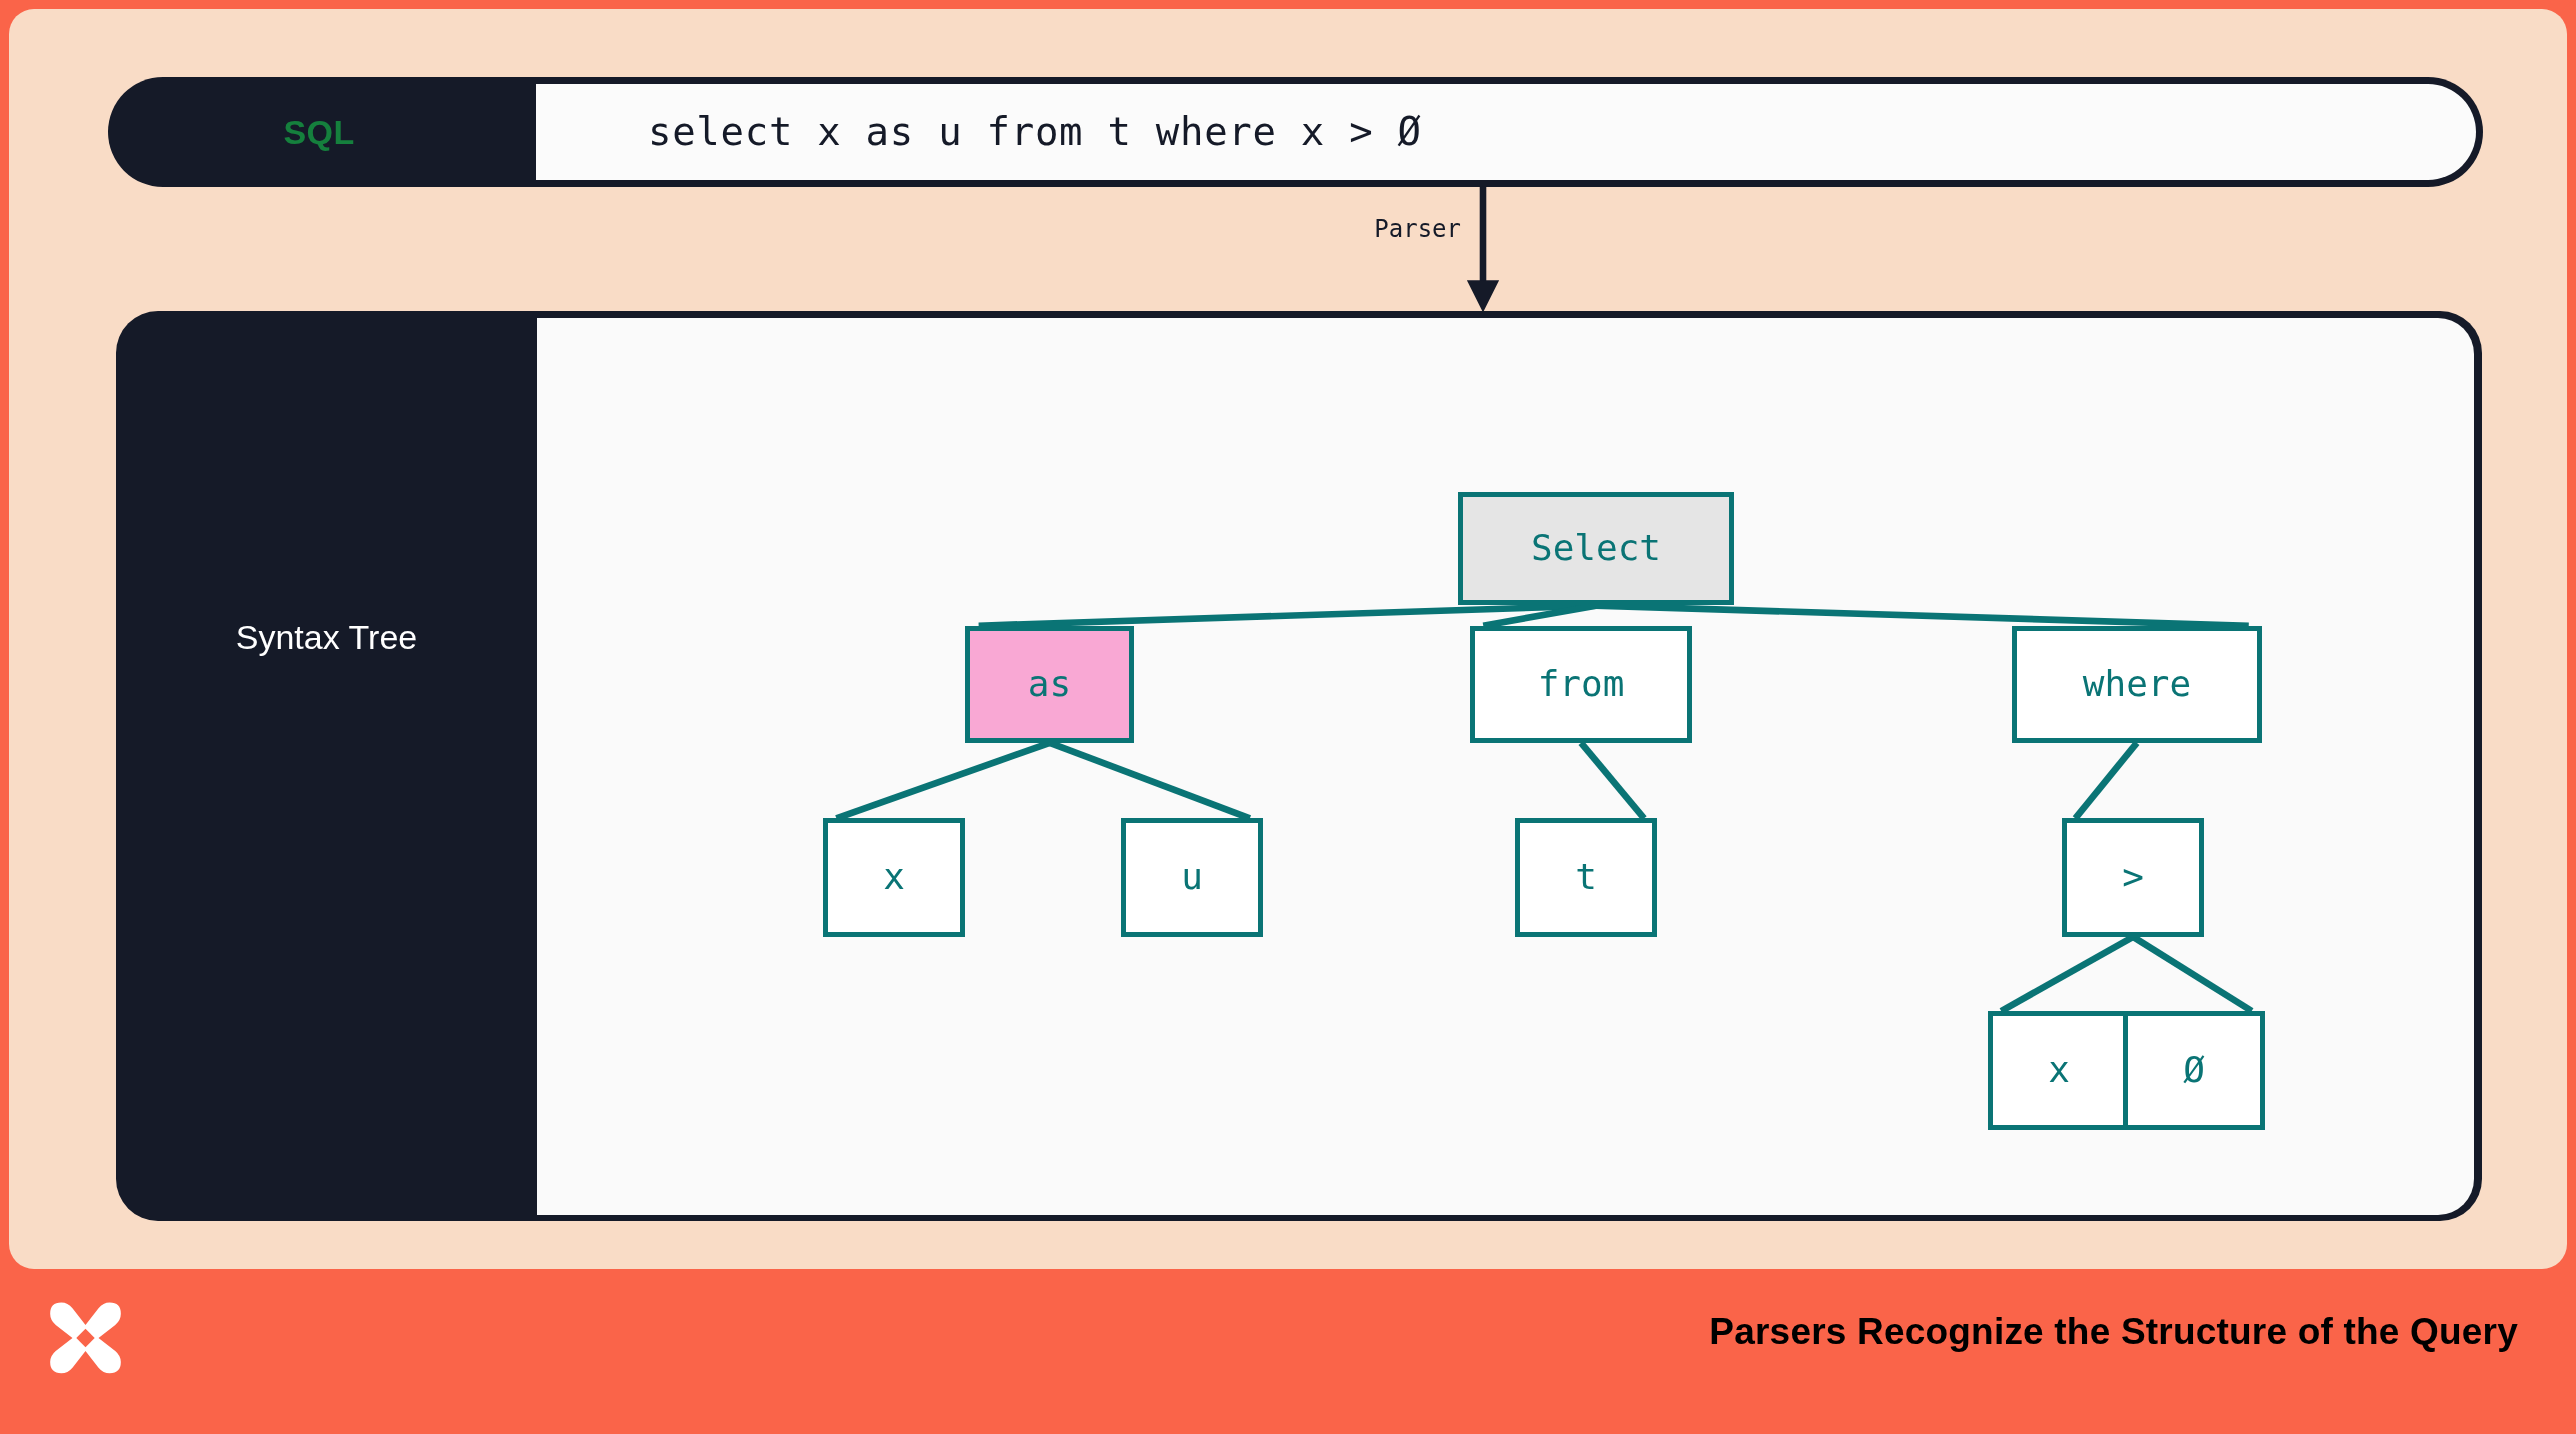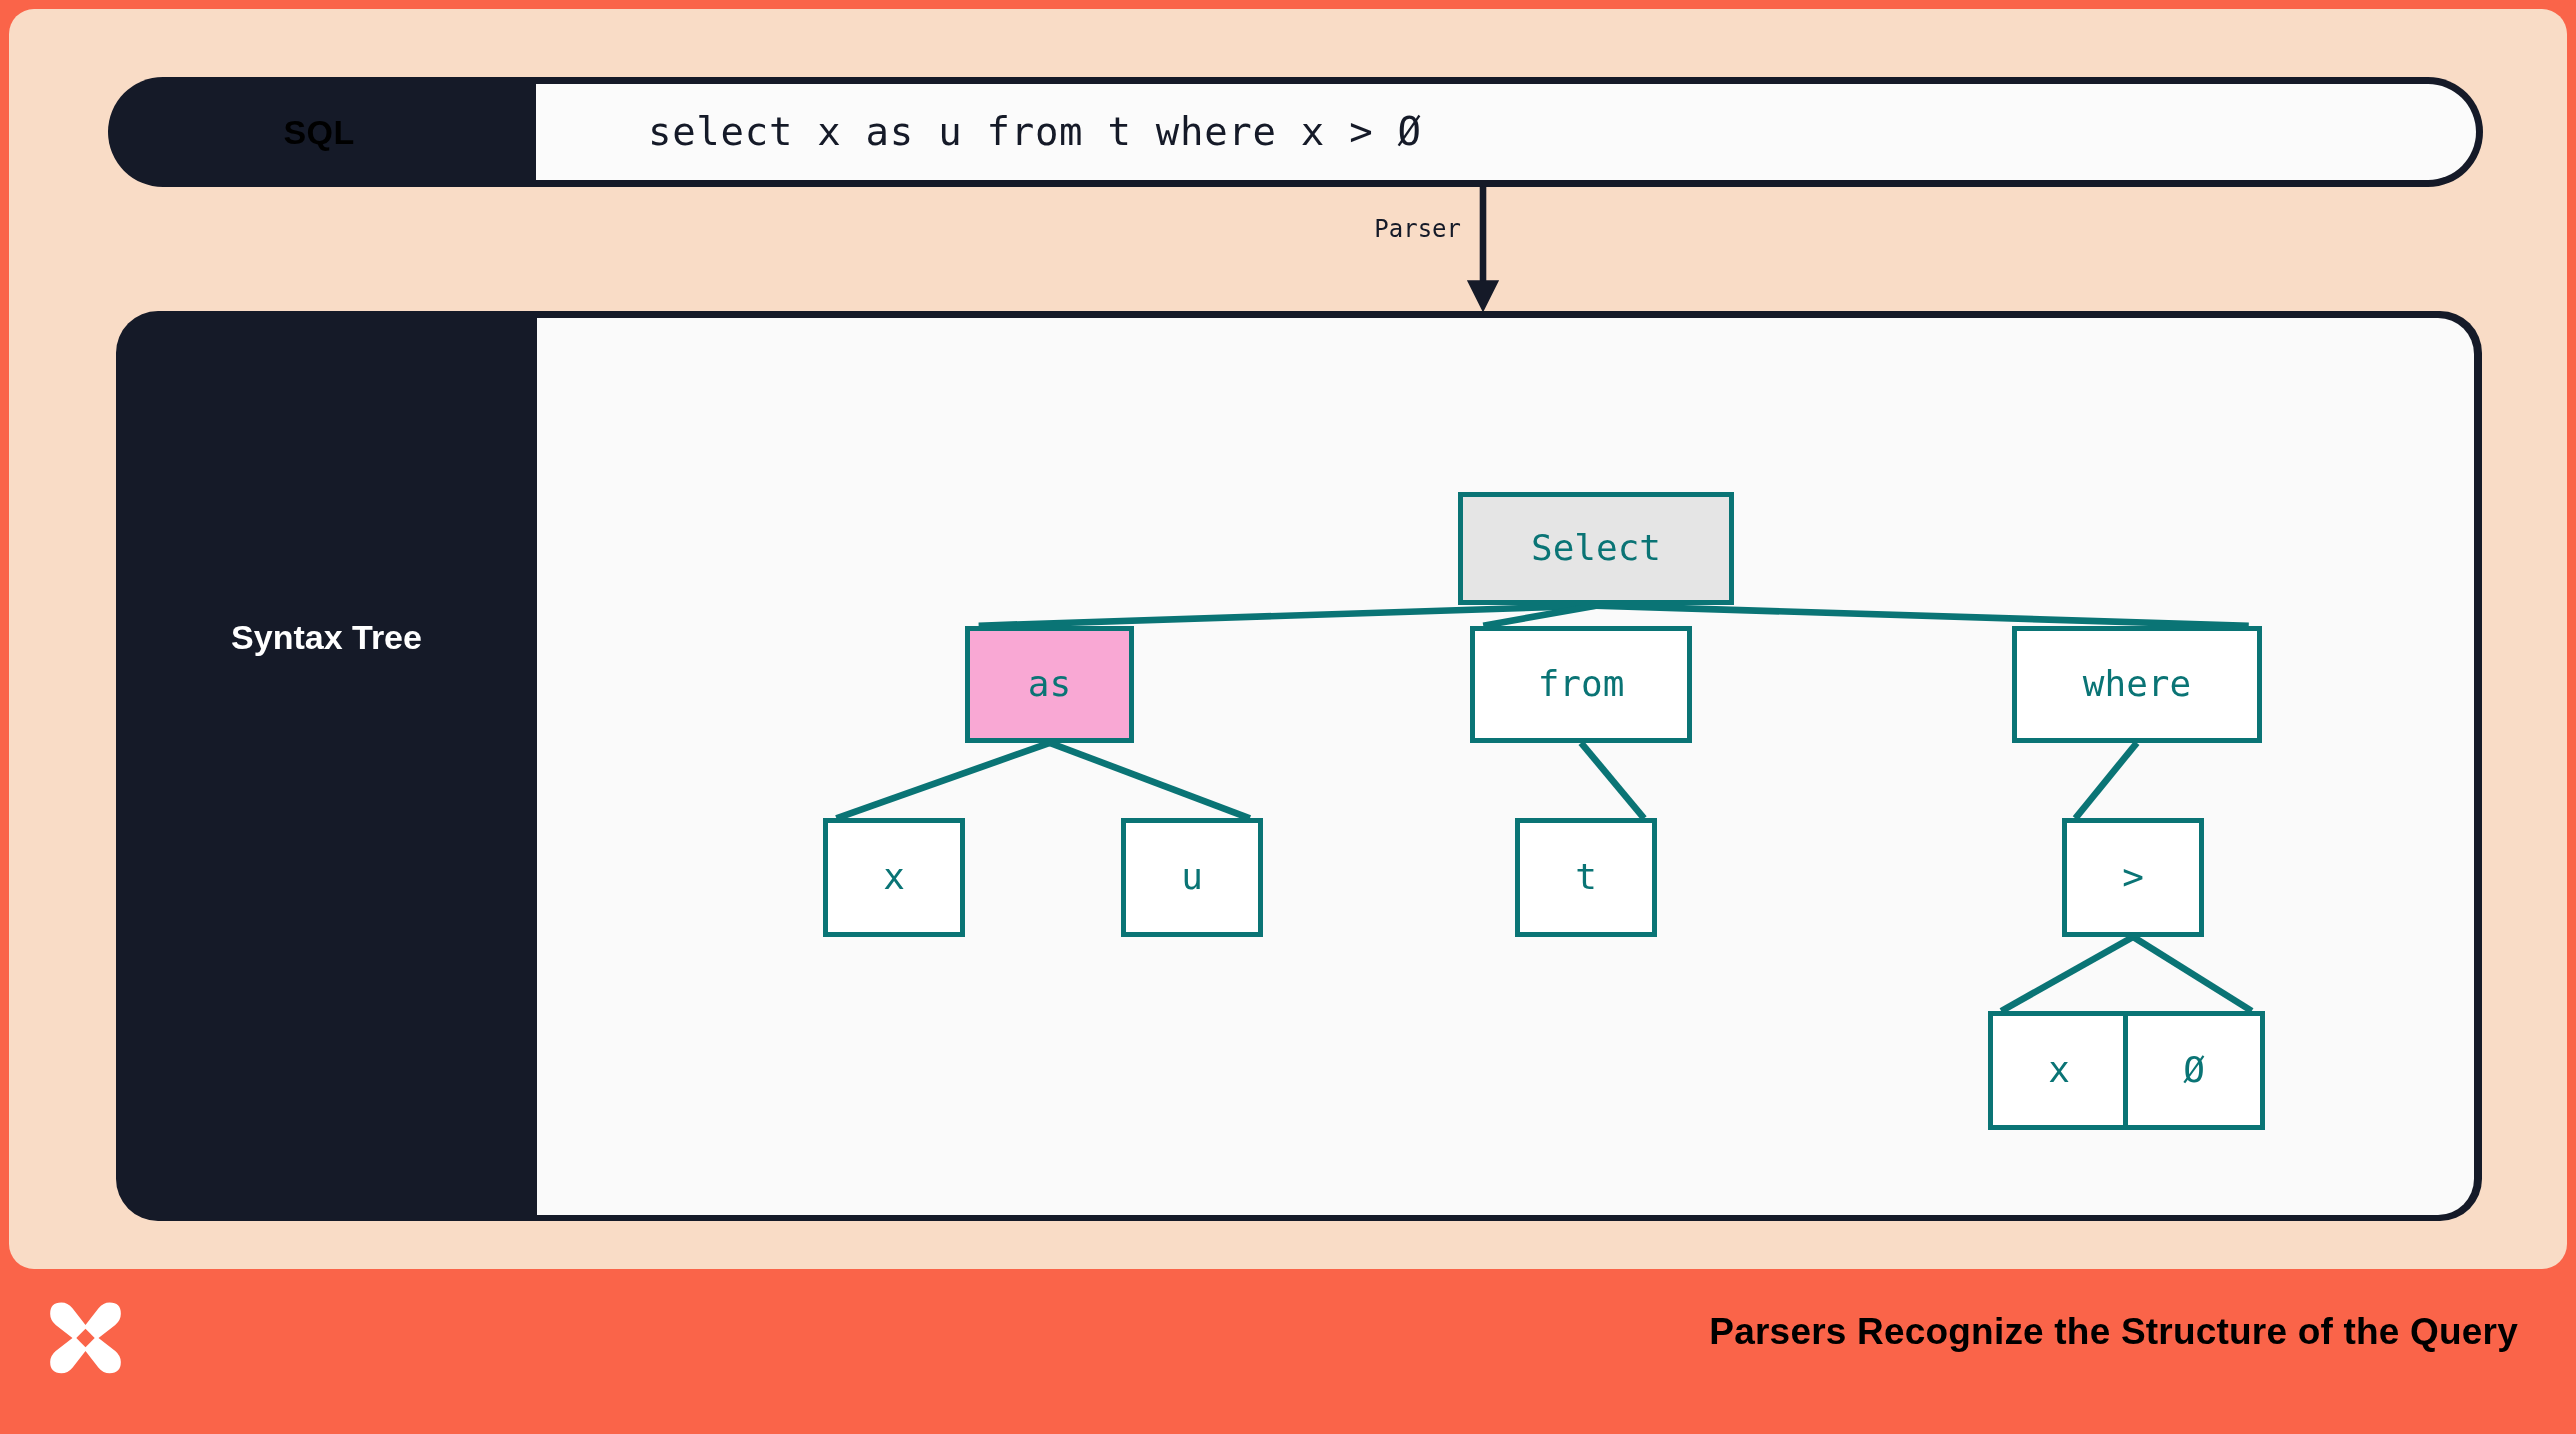--- a/index.html
+++ b/index.html
@@ -54,21 +54,21 @@
     box-sizing: border-box;
   }
   #sql-label {
     position: absolute;
     left: 0; top: 0;
     width: 422px;
     height: 110px;
     display: flex;
     align-items: center;
     justify-content: center;
-    color: #000000;
+    color: #15803d;
     font-size: 34px;
     font-weight: 700;
     letter-spacing: 0.4px;
   }
   #sql-value-panel {
     position: absolute;
     left: 428px;
     top: 6.7px;
     width: 1940px;
     height: 96px;
@@ -126,21 +126,21 @@
     position: absolute;
     left: 0;
     top: 0;
     width: 421px;
     height: 652px;
     display: flex;
     align-items: center;
     justify-content: center;
     color: #FFFFFF;
     font-size: 34px;
-    font-weight: 700;
+    font-weight: 400;
   }
   #tree-canvas {
     position: absolute;
     left: 421px;
     top: 6.7px;
     width: 1937px;
     height: 897px;
     background: #FAFAFA;
     border-radius: 0 36px 36px 0;
     overflow: hidden;

